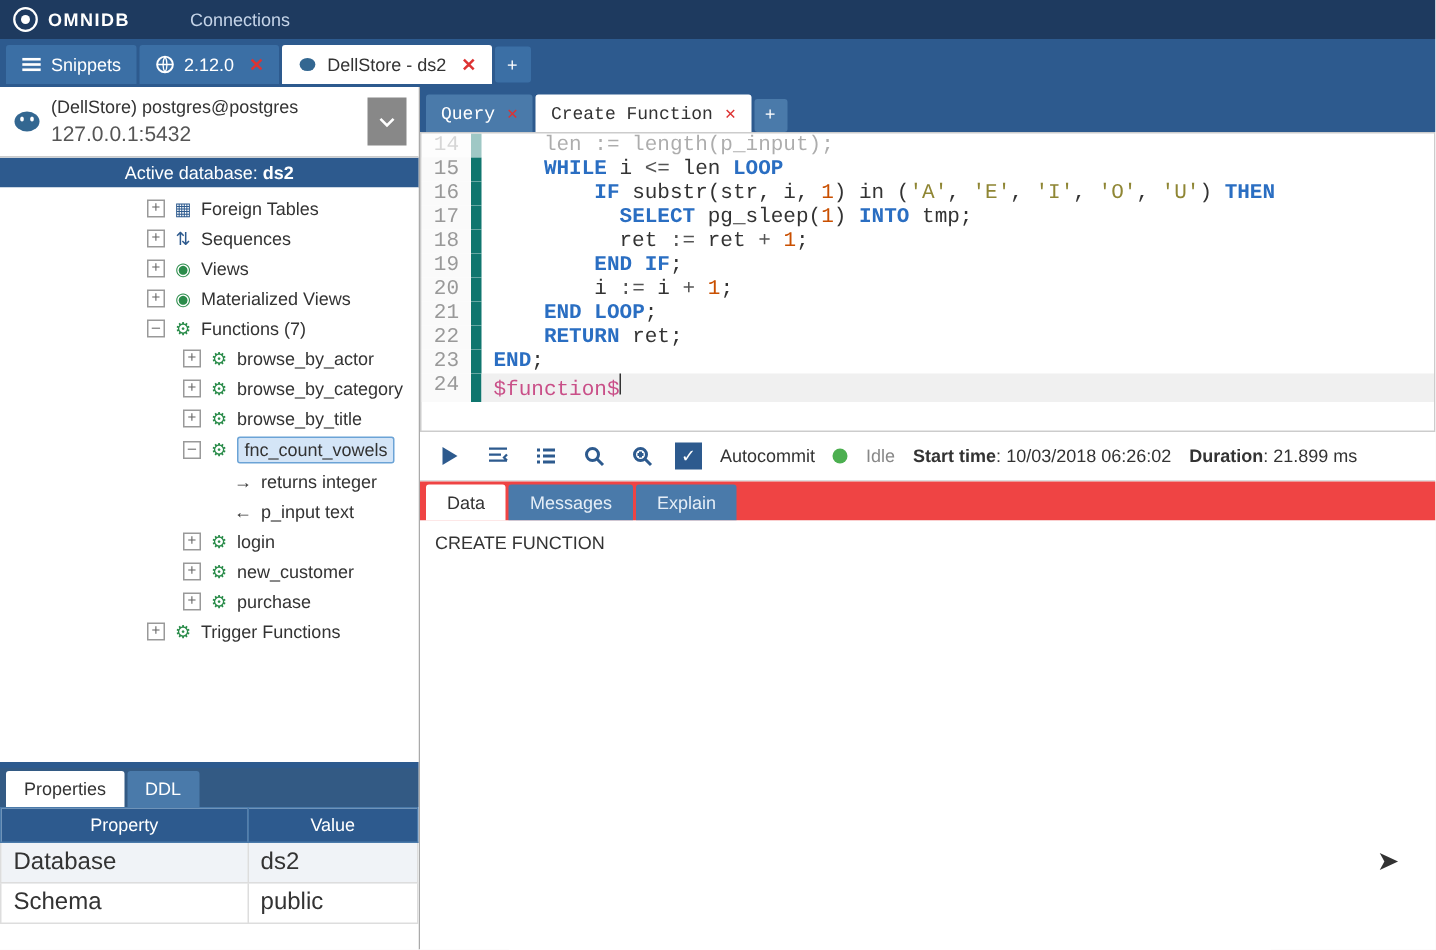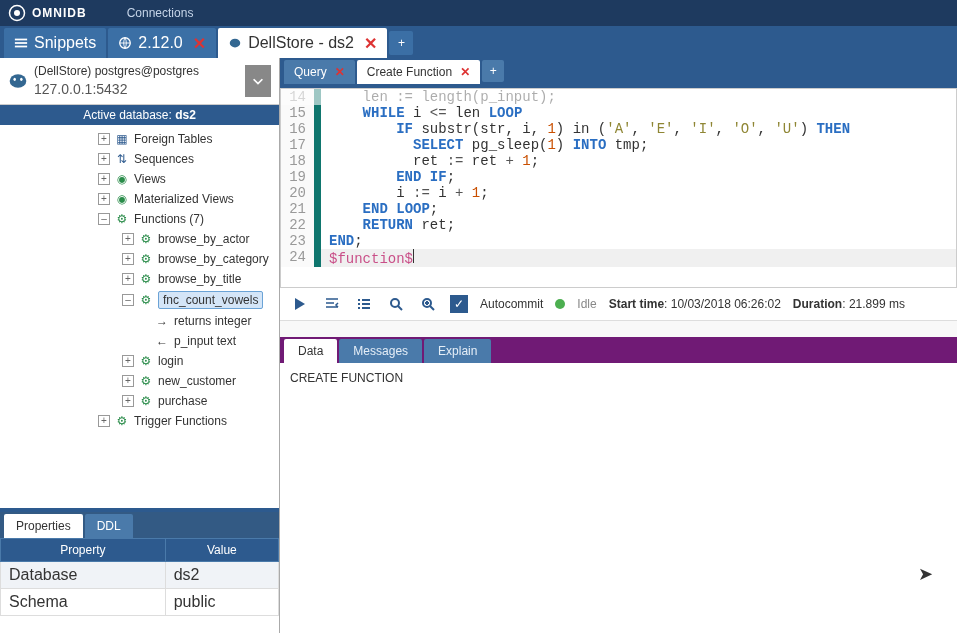--- a/index.html
+++ b/index.html
@@ -6,21 +6,21 @@
 body { font-family: Arial, sans-serif; font-size: 12px; color: #333; background: #fff; width: 957px; height: 633px; overflow: hidden; }
 
 
 .header { background: #1e3a5f; height: 26px; display: flex; align-items: center; padding: 0 8px; color: #fff; }
 .header .logo { display: flex; align-items: center; gap: 6px; font-weight: bold; letter-spacing: 1px; }
 .header .logo svg { width: 18px; height: 18px; }
 .header .connections { margin-left: 40px; color: #c5d4e8; cursor: pointer; }
 
 
 .top-tabs { background: #2d5a8e; height: 32px; display: flex; align-items: center; padding: 2px 4px 0; gap: 2px; }
-.top-tab { display: flex; align-items: center; gap: 6px; padding: 6px 10px; background: #3b6fa5; color: #fff; border-radius: 2px 2px 0 0; cursor: pointer; font-size: 16px; }
+.top-tab { display: flex; align-items: center; gap: 6px; padding: 6px 10px; background: #3b6fa5; color: #fff; border-radius: 2px 2px 0 0; cursor: pointer; font-size: 12px; }
 .top-tab.active { background: #fff; color: #333; }
 .top-tab .close { color: #d33; font-weight: bold; margin-left: 4px; }
 .top-tab .icon { width: 14px; height: 14px; }
 .top-tab-add { background: #3b6fa5; color: #fff; width: 24px; height: 24px; display: flex; align-items: center; justify-content: center; border-radius: 2px; cursor: pointer; }
 
 
 .main { display: flex; height: calc(100% - 58px); }
 .left-panel { width: 280px; display: flex; flex-direction: column; border-right: 1px solid #aaa; }
 .right-panel { flex: 1; display: flex; flex-direction: column; background: #f8f8f8; }
 
@@ -50,21 +50,21 @@
 .bottom-tabs { background: #335a84; display: flex; padding: 2px 4px 0; gap: 2px; }
 .bottom-tab { background: #4a7aaa; color: #fff; padding: 5px 12px; cursor: pointer; font-size: 12px; border-radius: 2px 2px 0 0;}
 .bottom-tab.active { background: #fff; color: #333; }
 .prop-table { width: 100%; border-collapse: collapse; }
 .prop-table th { background: #2d5a8e; color: #fff; font-weight: normal; padding: 4px 8px; text-align: center; font-size: 12px; border: 1px solid #4a7aaa; }
 .prop-table td { padding: 4px 8px; border: 1px solid #ddd; font-size: 16px; }
 .prop-table tr:nth-child(even) td { background: #f0f3f7; }
 .prop-wrap { height: 95px; overflow: auto; position: relative; background: #fff;}
 
 
-.editor-tabs { background: #2d5a8e; display: flex; align-items: flex-start; padding: 2px 4px 0; gap: 2px; height: 30px; }
+.editor-tabs { background: #2d5a8e; display: flex; align-items: flex-end; padding: 2px 4px 0; gap: 2px; height: 30px; font-family: Liberation Mono, monospace; }
 .editor-tab { display: flex; align-items: center; gap: 8px; background: #4a7aaa; color: #fff; padding: 5px 10px; border-radius: 2px 2px 0 0; cursor: pointer; font-size: 12px; }
 .editor-tab.active { background: #fff; color: #333; }
 .editor-tab .close { color: #d33; font-weight: bold; }
 .editor-tab-add { background: #4a7aaa; color: #fff; width: 22px; height: 22px; display: flex; align-items: center; justify-content: center; cursor: pointer; border-radius: 2px;}
 
 
 .editor { background: #fff; font-family: 'Courier New', monospace; font-size: 14px; height: 200px; overflow: hidden; border: 1px solid #ccc; position: relative;}
 .code-line { display: flex; }
 .gutter { width: 40px; text-align: right; padding-right: 8px; color: #999; background: #fafafa; border-right: 7px solid #0f766e; user-select: none; }
 .code { padding-left: 8px; white-space: pre; flex: 1;}
@@ -80,21 +80,21 @@
 .toolbar { display: flex; align-items: center; gap: 12px; padding: 6px 10px; background: #fff; border-bottom: 1px solid #ddd; font-size: 12px; }
 .tool-btn { width: 20px; height: 20px; display: flex; align-items: center; justify-content: center; cursor: pointer; color: #2d5a8e; }
 .play { color: #2d5a8e; }
 .checkbox { width: 18px; height: 18px; background: #2d5a8e; display: flex; align-items: center; justify-content: center; color: #fff; }
 .status-dot { width: 10px; height: 10px; border-radius: 50%; background: #4caf50; display: inline-block; }
 .status-idle { color: #888; }
 .toolbar .meta { color: #333; }
 .toolbar .meta b { font-weight: bold; }
 
 
-.result-tabs { background: #701a75; display: flex; padding: 2px 4px 0; gap: 2px; margin-top: 16px; }
+.result-tabs { background: #ef4444; display: flex; padding: 2px 4px 0; gap: 2px; }
 .result-tab { background: #4a7aaa; color: #e5eef7; padding: 5px 14px; cursor: pointer; font-size: 12px; border-radius: 2px 2px 0 0; }
 .result-tab.active { background: #fff; color: #333; }
 .result-body { background: #fff; flex: 1; padding: 8px 10px; font-size: 12px; overflow: auto;}
 
 .cursor-img { position: absolute; right: 24px; bottom: 48px; font-size: 18px; pointer-events: none;}
 </style>
 </head>
 <body>
 
 <div class="header">

